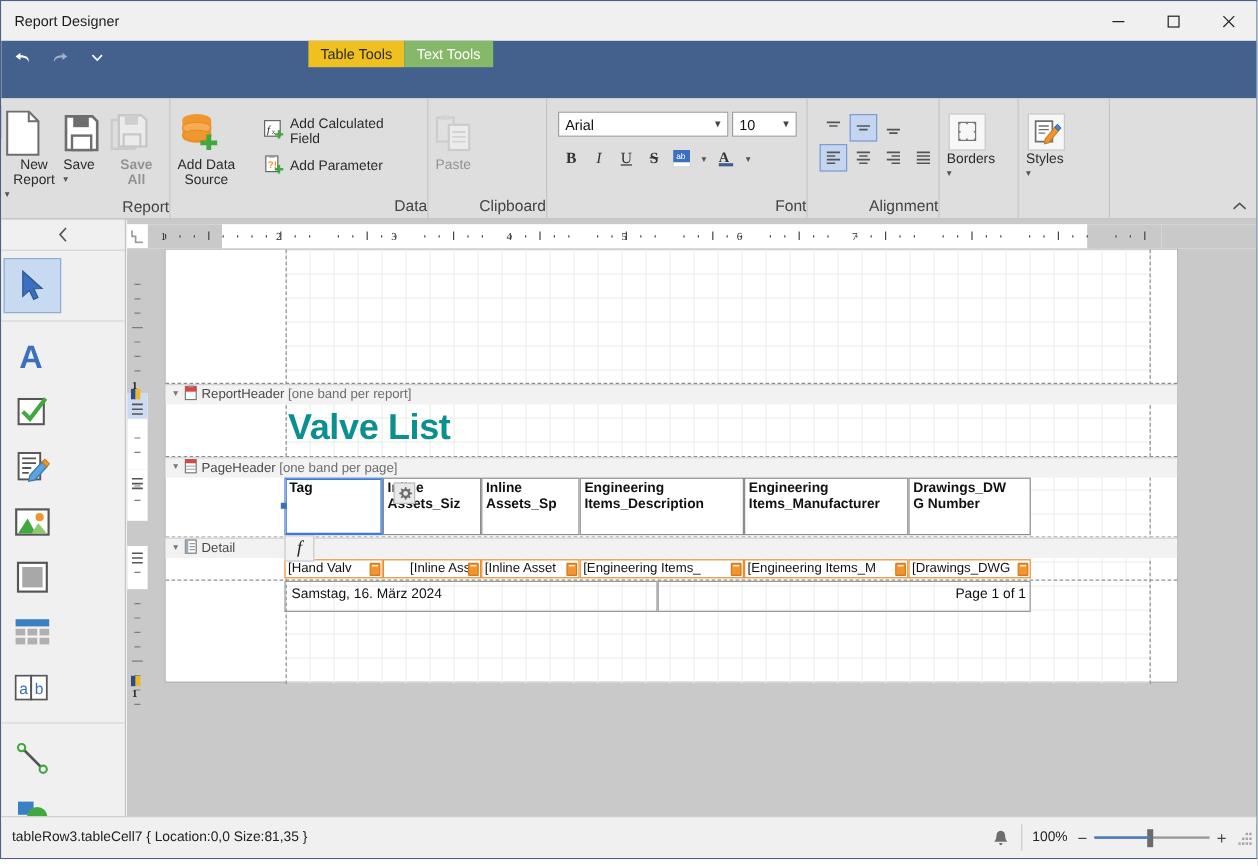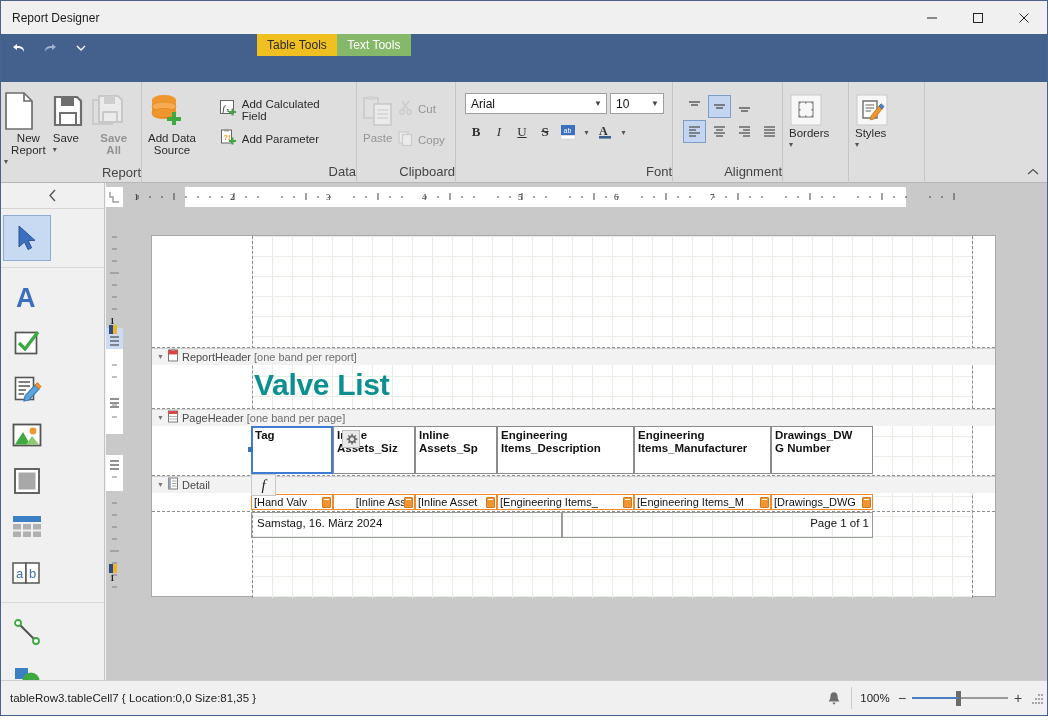--- a/index.html
+++ b/index.html
@@ -172,22 +172,22 @@
   }
   .rv-white { position: absolute; left: 0; width: 17px; background: #ffffff; }
   .rv-sel { position: absolute; left: 0; width: 17px; background: #cadbf2; }
   .rv-icon { position: absolute; left: 3px; width: 11px; height: 9px; }
 
   .canvas-wrap {
     position: absolute; left: 17px; top: 24px; width: 924px; height: 479px;
     overflow: hidden;
   }
   .page {
-    position: absolute; left: 28px; top: 0px; width: 845px; height: 362px;
-    background: #ffffff; border: 1px solid #a8a8a8; margin-top: 28px;
+    position: absolute; left: 14px; top: 0px; width: 845px; height: 362px;
+    background: #ffffff; border: 1px solid #a8a8a8;
   }
   .page-margin {
     position: absolute; left: 100px; top: 0px; width: 721px; height: 362px;
     border-left: 1px dashed #8e8e8e; border-right: 1px dashed #8e8e8e;
   }
   .gridbg {
     position: absolute; left: 100px; top: 0; width: 721px; height: 362px;
     background-image:
       linear-gradient(to right, #e6eee6 1px, transparent 1px),
       linear-gradient(to bottom, #e6eee6 1px, transparent 1px);
@@ -478,42 +478,20 @@
             <svg width="30" height="32" viewBox="0 0 30 32">
               <rect x="1" y="3" width="14" height="20" fill="#e3e3e3" stroke="#b4b4b4" stroke-width="1.8"></rect>
               <rect x="4.5" y="1" width="7" height="4" fill="#c6c6c6"></rect>
               <rect x="11" y="9" width="17" height="21" fill="#ffffff" stroke="#b4b4b4" stroke-width="1.8"></rect>
               <line x1="14" y1="15" x2="25" y2="15" stroke="#c4c4c4" stroke-width="1.5"></line>
               <line x1="14" y1="19" x2="25" y2="19" stroke="#c4c4c4" stroke-width="1.5"></line>
               <line x1="14" y1="23" x2="25" y2="23" stroke="#c4c4c4" stroke-width="1.5"></line>
             </svg>
           </div>
           <div class="lbl">Paste</div>
-        </div>
-        <div style="display:flex;flex-direction:column;gap:8px;padding-top:9px;">
-          <div class="smallbtn disabled">
-            <span>
-              <svg width="15" height="15" viewBox="0 0 15 15">
-                <line x1="4" y1="1" x2="10.5" y2="10" stroke="#b0b0b0" stroke-width="1.3"></line>
-                <line x1="11" y1="1" x2="4.5" y2="10" stroke="#b0b0b0" stroke-width="1.3"></line>
-                <circle cx="4" cy="12" r="2.2" fill="none" stroke="#b0b0b0" stroke-width="1.3"></circle>
-                <circle cx="11" cy="12" r="2.2" fill="none" stroke="#b0b0b0" stroke-width="1.3"></circle>
-              </svg>
-            </span>
-            <span>Cut</span>
-          </div>
-          <div class="smallbtn disabled">
-            <span>
-              <svg width="15" height="15" viewBox="0 0 15 15">
-                <rect x="1" y="1" width="9" height="11" fill="#ffffff" stroke="#b0b0b0" stroke-width="1.2"></rect>
-                <rect x="4.5" y="3.5" width="9" height="11" fill="#ffffff" stroke="#b0b0b0" stroke-width="1.2"></rect>
-              </svg>
-            </span>
-            <span>Copy</span>
-          </div>
         </div>
       </div>
       <div class="rgroup-label">Clipboard</div>
     </div>
 
     <div class="rgroup" style="width:217px;">
       <div class="rgroup-content" style="flex-direction:column;padding-top:11px;padding-left:9px;">
         <div class="font-row1">
           <div class="combo fontname">
             <span>Arial</span>

